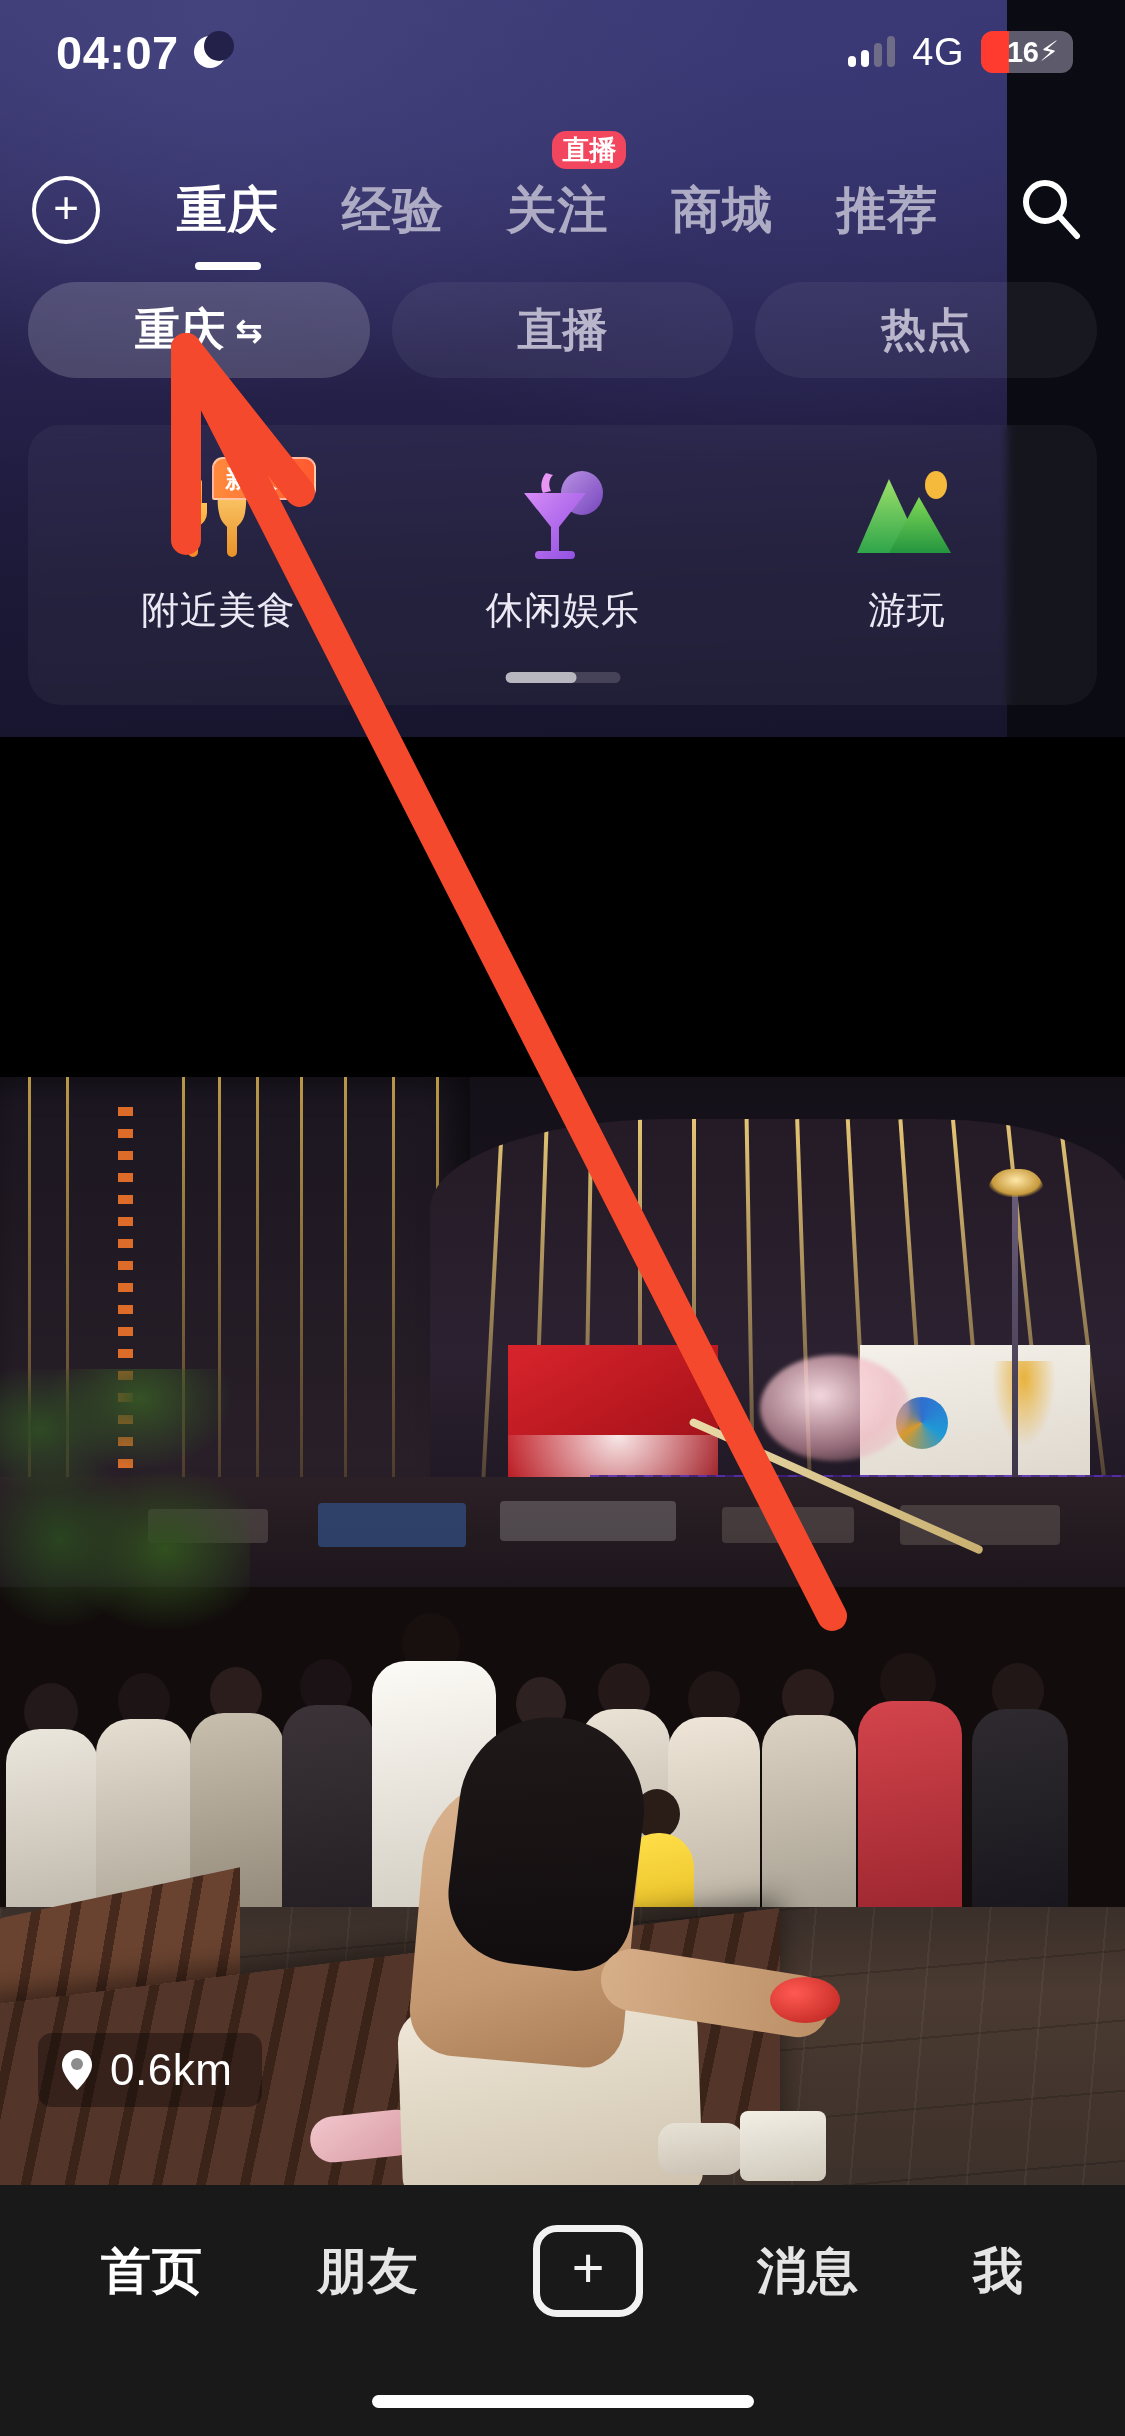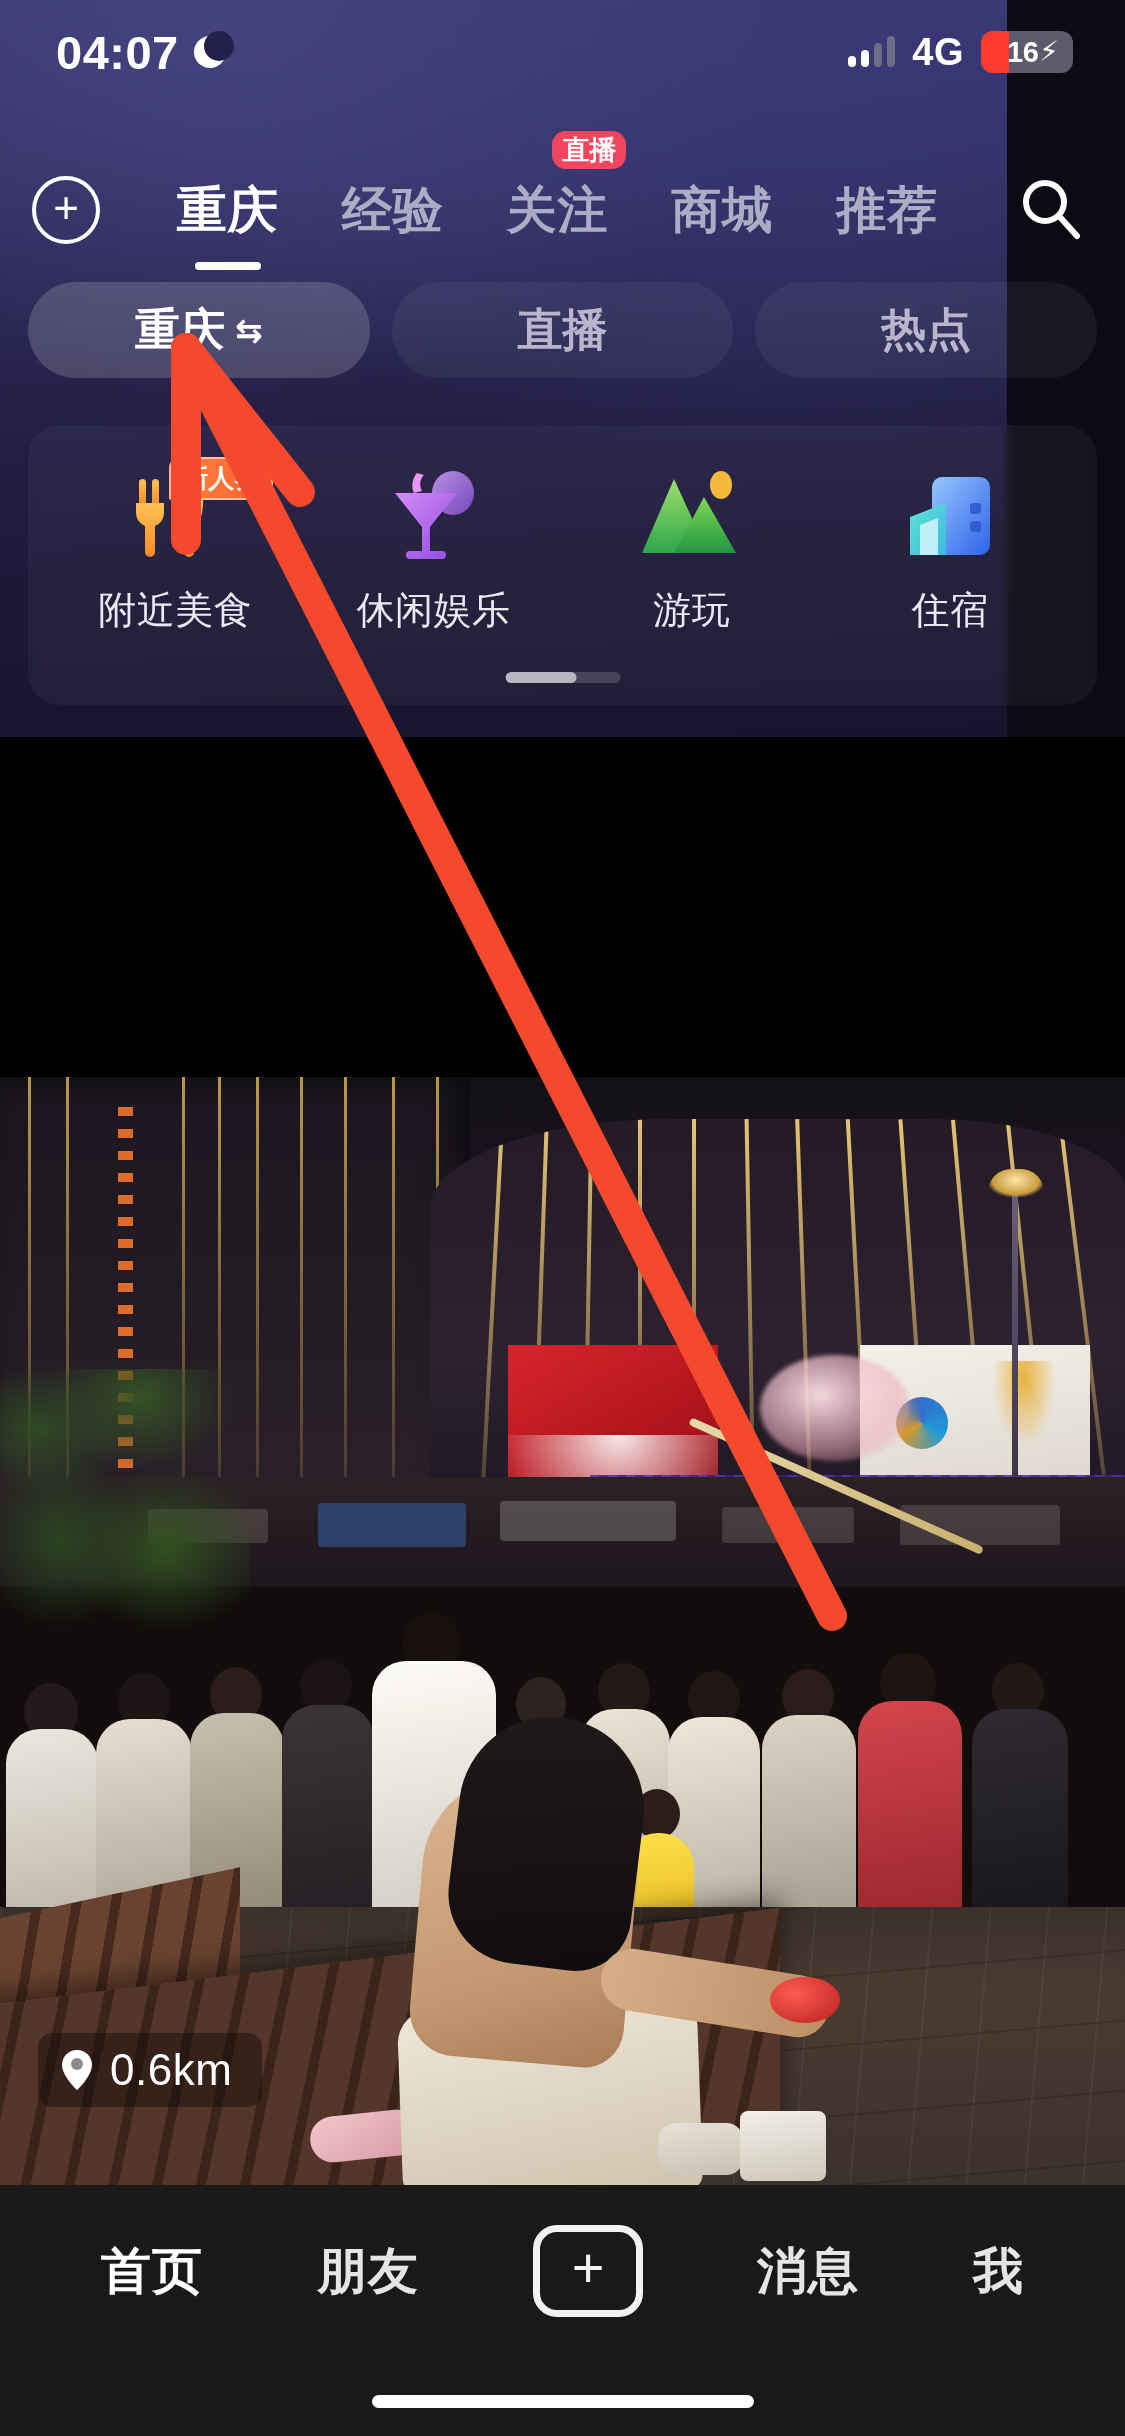--- a/index.html
+++ b/index.html
@@ -37,21 +37,21 @@
     content:""; position:absolute; left:10px; top:-5px; width:30px; height:30px;
     border-radius:50%; background:#23204a;
   }
   .sb-right { display:flex; align-items:center; gap:17px; }
   .bars { display:flex; align-items:flex-end; gap:5px; height:30px; }
   .bars i { display:block; width:8px; border-radius:4px; background:#fff; }
   .bars i:nth-child(1){ height:11px; }
   .bars i:nth-child(2){ height:17px; }
   .bars i:nth-child(3){ height:24px; background:#6e6c86; }
   .bars i:nth-child(4){ height:31px; background:#6e6c86; }
-  .net { color:#fff; font-size:38px; font-weight:700; letter-spacing:.5px; }
+  .net { color:#fff; font-size:38px; font-weight:400; letter-spacing:.5px; }
   .batt {
     position:relative; width:92px; height:42px; border-radius:12px;
     background:#5c5a6b; display:flex; align-items:center; overflow:hidden;
   }
   .batt-fill { position:absolute; left:0; top:0; bottom:0; width:28px; background:#ff3b2f; }
   .batt-txt {
     position:relative; color:#fff; font-size:29px; font-weight:700;
     margin-left:26px; letter-spacing:-.5px;
   }
   .bolt { position:relative; color:#fff; font-size:28px; margin-left:1px; line-height:1; }
@@ -458,40 +458,20 @@
               </linearGradient>
             </defs>
             <ellipse cx="83" cy="22" rx="11" ry="14" fill="#f5b93c"></ellipse>
             <path d="M36 16 L70 90 H4 z" fill="url(#gGr)"></path>
             <path d="M66 34 L98 90 H36 z" fill="url(#gGr2)"></path>
           </svg>
           <span class="cat-label">游玩</span>
         </div>
 
 
-        <div class="cat">
-          <svg class="cat-icon" viewBox="0 0 108 108">
-            <defs>
-              <linearGradient id="gBl" x1="0" y1="0" x2="1" y2="1">
-                <stop offset="0" stop-color="#96c8ff"></stop>
-                  <stop offset="1" stop-color="#2f62e8"></stop>
-              </linearGradient>
-              <linearGradient id="gTq" x1="0" y1="0" x2="1" y2="1">
-                <stop offset="0" stop-color="#5fe3d4"></stop>
-                  <stop offset="1" stop-color="#3fb9e0"></stop>
-              </linearGradient>
-            </defs>
-            <rect x="36" y="14" width="58" height="78" rx="10" fill="url(#gBl)"></rect>
-            <rect x="74" y="40" width="11" height="11" rx="3" fill="#2a52c8" opacity=".8"></rect>
-            <rect x="74" y="58" width="11" height="11" rx="3" fill="#2a52c8" opacity=".8"></rect>
-            <path d="M14 54 L50 40 v52 H14 z" fill="url(#gTq)"></path>
-            <path d="M24 62 l18-7 v37 H24 z" fill="#d9f6fb" opacity=".82"></path>
-          </svg>
-          <span class="cat-label">住宿</span>
-        </div>
 
       </div>
       <div class="scrollbar">
           <i></i>
         </div>
     </div>
   </div>
 
   <div class="media">
     <div class="letterbox"></div>

